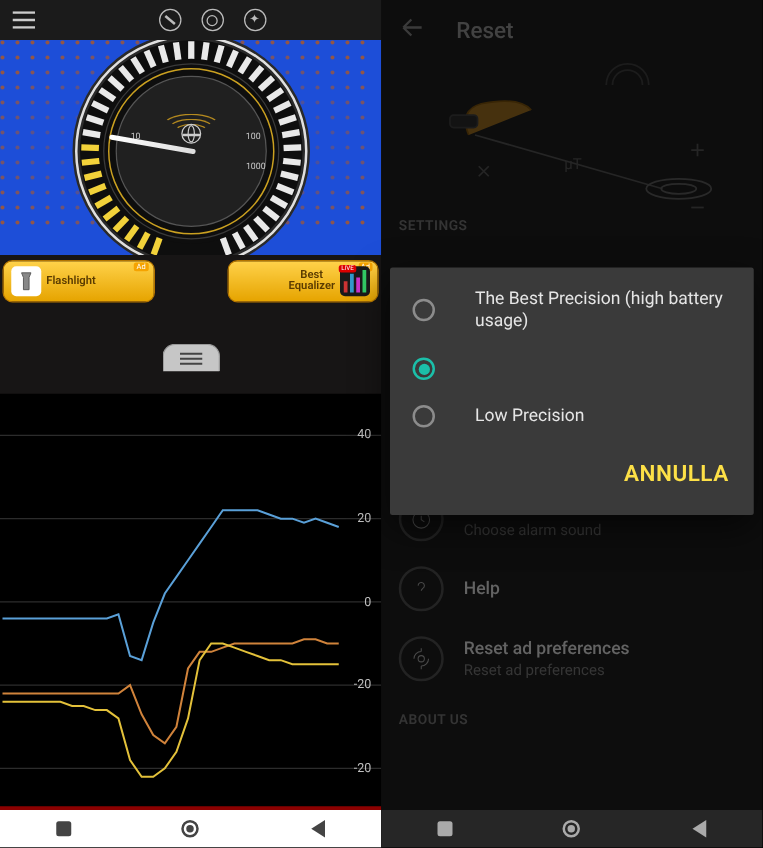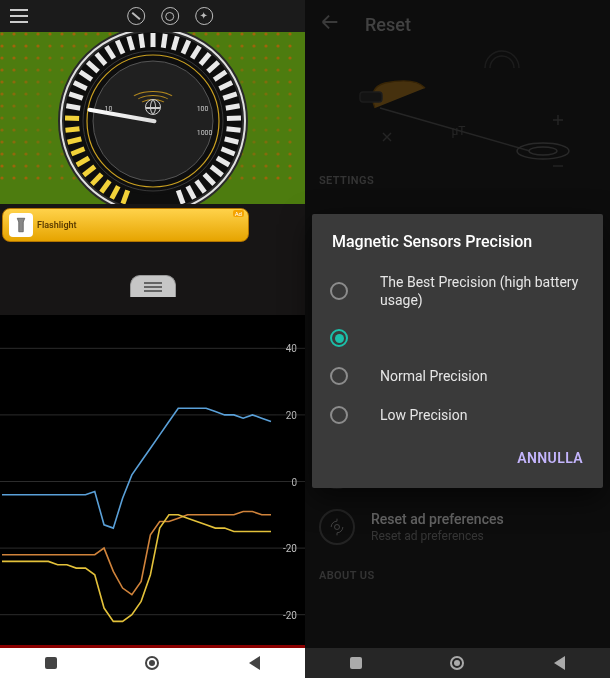--- a/index.html
+++ b/index.html
@@ -11,21 +11,21 @@
   .left { background: #171515; }
   .l-topbar { height: 32px; background: #1b1b1b; display:flex; align-items:center; justify-content:space-between; padding: 0 8px; }
   .l-topbar .menu-btn { width:22px; height:22px; display:flex; align-items:center; justify-content:center; }
   .l-topbar .menu-btn svg { stroke:#ccc; }
   .l-topbar .icon-row { display:flex; gap:16px; position:absolute; left:50%; transform:translateX(-30%); }
   .round-icon { width:18px; height:18px; border:1.6px solid #bbb; border-radius:50%; display:flex; align-items:center; justify-content:center; }
   .round-icon.inner::after { content:""; width:7px; height:7px; border:1.5px solid #bbb; border-radius:50%; }
   .round-icon.slash::after { content:""; width:10px; height:1.6px; background:#bbb; transform:rotate(40deg); position:absolute;}
   .round-icon.dots::after { content:"✦"; color:#bbb; font-size:10px; line-height:1; }
 
-  .gauge-zone { position:relative; height:172px; background:#4d7c0f; overflow:hidden;text-decoration:underline; }
+  .gauge-zone { position:relative; height:172px; background:#1d4ed8; overflow:hidden;text-decoration:underline; }
   .dot-grid { position:absolute; inset:0; opacity:0.7; }
   .gauge-wrap { position:absolute; left:50%; top:52%; transform:translate(-50%,-50%); width:200px; height:200px; }
   .gauge-wrap svg { overflow:visible; }
   .gauge-label { position:absolute; font-size:7px; color:#ccc; }
   .gl-10 { top:42%; left:26%; }
   .gl-100 { top:42%; right:22%; }
   .gl-1000 { top:54%; right:20%; }
   .reading { position:absolute; left:50%; top:57%; transform:translate(-50%,-50%); color:#fff; font-size:32px; font-weight:400; white-space:nowrap; }
   .needle { position:absolute; left:50%; top:50%; width:4px; height:70px; background:linear-gradient(#fff,#ddd); transform-origin: 50% 95%; transform: translate(-50%,-95%) rotate(-80deg); border-radius:2px; }
   .globe-icon { position:absolute; left:50%; top:43%; transform:translate(-50%,-50%); width:16px; height:16px; border:1.2px solid #ccc; border-radius:50%; }
@@ -92,21 +92,21 @@
   
   .dialog { position:absolute; top:214px; left:7px; right:7px; background:#3a3a3a; border-radius:2px; box-shadow:0 10px 30px rgba(0,0,0,0.6); padding:0; }
   .dlg-title { color:#fff; font-size:16px; font-weight:500; padding:18px 20px 6px; }
   .dlg-opts { padding:6px 12px 4px; }
   .opt { display:flex; align-items:center; gap:32px; padding:10px 6px; }
   .radio { width:18px; height:18px; border:2px solid #8c8c8c; border-radius:50%; flex:0 0 18px; display:flex; align-items:center; justify-content:center; }
   .radio.sel { border-color:#1bbfa9; }
   .radio.sel::after { content:""; width:9px; height:9px; background:#1bbfa9; border-radius:50%; }
   .opt .lbl { color:#e6e6e6; font-size:14px; line-height:1.3; }
   .dlg-actions { text-align:right; padding:4px 14px 14px; }
-  .dlg-cancel { color:#c4b5fd; font-size:14px; font-weight:600; letter-spacing:0.4px; padding:8px 6px; display:inline-block; }
+  .dlg-cancel { color:#fde047; font-size:18px; font-weight:600; letter-spacing:0.4px; padding:8px 6px; display:inline-block; }
 </style>
 </head>
 <body>
 
 <div class="root">
 
   <div class="pane left">
 
     <div class="l-topbar">
       <div class="menu-btn">
@@ -220,20 +220,34 @@
     <div class="ads-row">
       <div class="ad-btn left-ad">
         <span class="ad-tag">Ad</span>
         <span class="ic">
           <svg viewBox="0 0 24 24">
               <path d="M7 3h10l-2 5v13H9V8z" fill="#888" stroke="#555"></path>
             </svg>
         </span>
         <span class="txt">Flashlight</span>
       </div>
+      <div class="ad-btn right-ad">
+        <span class="ad-tag">Ad</span>
+        <span class="txt" style="white-space:pre-line;text-align:center">Best
+Equalizer</span>
+        <span class="ic" style="position:relative">
+          <span style="position:absolute;top:-1px;left:-1px;background:#d00;color:#fff;font-size:5px;padding:0 2px;border-radius:2px">LIVE</span>
+          <svg viewBox="0 0 24 24">
+              <rect x="3" y="12" width="3" height="9" fill="#c33"></rect>
+              <rect x="8" y="6" width="3" height="15" fill="#39c"></rect>
+              <rect x="13" y="9" width="3" height="12" fill="#c3c"></rect>
+              <rect x="18" y="3" width="3" height="18" fill="#3c6"></rect>
+            </svg>
+        </span>
+      </div>
     </div>
 
     <div class="notch">
       <svg width="18" height="12" viewBox="0 0 18 12">
           <path d="M0 2h18M0 6h18M0 10h18" stroke-width="1.6"></path>
         </svg>
     </div>
 
     <div class="chart-zone">
       <svg class="plot" id="chart-svg" viewBox="0 0 305 333" preserveAspectRatio="none">
@@ -343,35 +357,30 @@
           <div class="s">Reset ad preferences</div>
         </div>
       </div>
 
       <div class="sect-hdr" style="padding-top:14px">ABOUT US</div>
     </div>
 
     <div class="scrim"></div>
 
     <div class="dialog">
-      <div class="dlg-title">Magnetic Sensors Precision</div>
       <div class="dlg-opts" id="dlg-opts">
           <div class="opt">
             <div class="radio"></div>
             <div class="lbl">The Best Precision (high battery usage)</div>
           </div>
           <div class="opt">
             <div class="radio sel"></div>
           </div>
           <div class="opt">
             <div class="radio"></div>
-            <div class="lbl">Normal Precision</div>
-          </div>
-          <div class="opt">
-            <div class="radio"></div>
             <div class="lbl">Low Precision</div>
           </div>
         </div>
       <div class="dlg-actions">
         <span class="dlg-cancel">ANNULLA</span>
       </div>
     </div>
 
     <div class="nav-right">
       <div>

